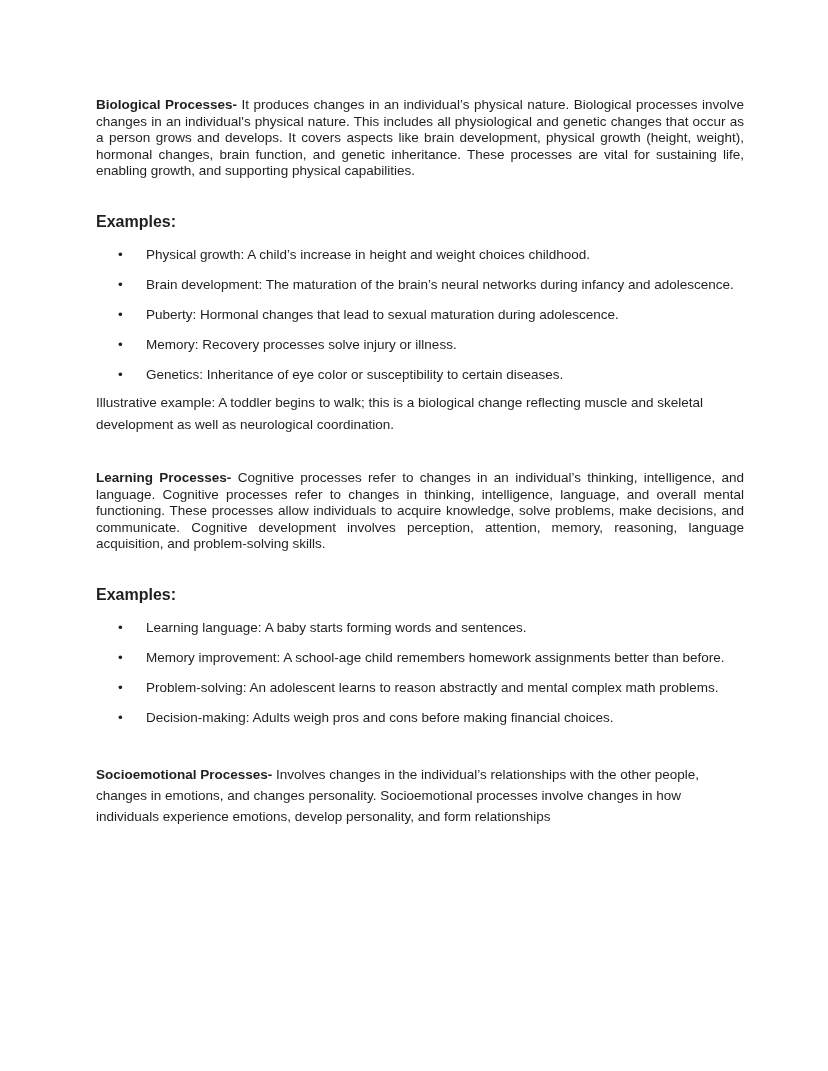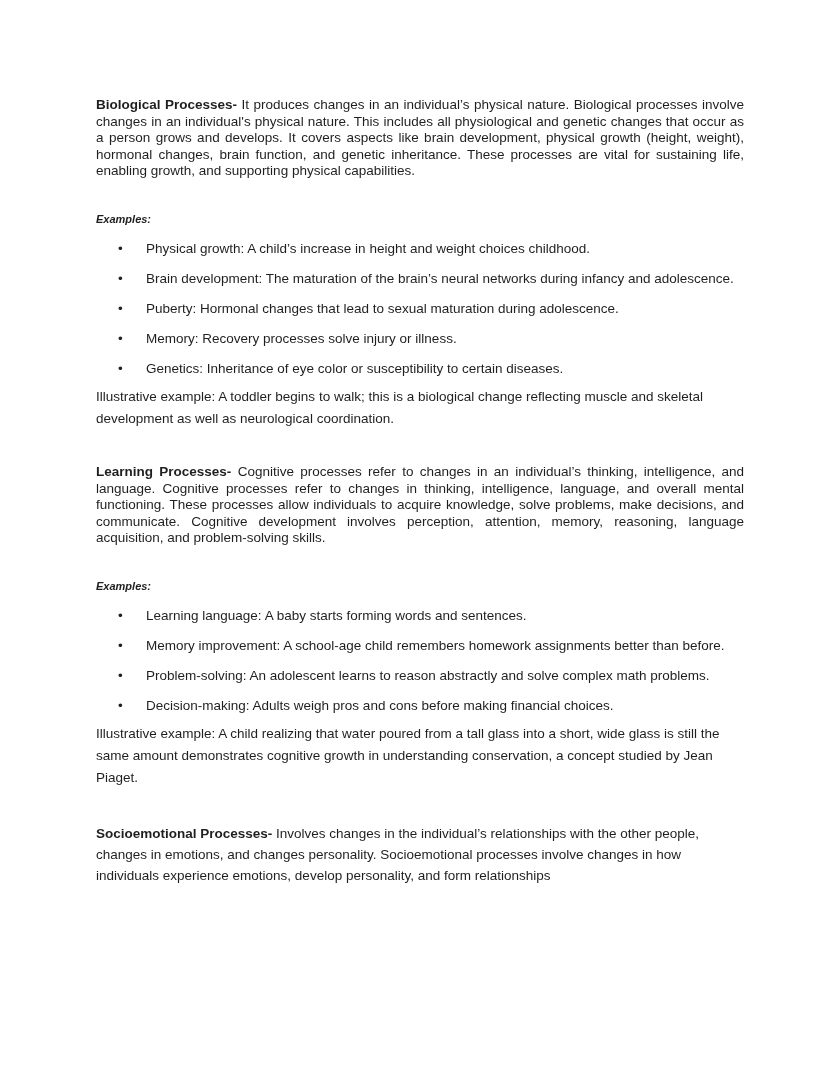--- a/index.html
+++ b/index.html
@@ -33,24 +33,23 @@
     text-align: justify;
   }
   .intro.loose {
     line-height: 21px;
     margin-bottom: 8px;
   }
   .intro b {
     font-weight: bold;
   }
   .examples-label {
-    font-size: 11px;
+    font-size: 16px;
     font-weight: bold;
     margin: 0 0 11px 0;
-    font-style: italic;
   }
   ul.examples {
     list-style: none;
     margin: 0;
     padding: 0;
   }
   ul.examples li {
     position: relative;
     font-size: 13.5px;
     line-height: 25px;
@@ -125,29 +124,28 @@
         <span>A baby starts forming words and sentences.</span>
       </li>
       <li>
         <span class="bullet">•</span>
         <b class="term">Memory improvement:</b>
         <span>A school-age child remembers homework assignments better than before.</span>
       </li>
       <li>
         <span class="bullet">•</span>
         <b class="term">Problem-solving:</b>
-        <span>An adolescent learns to reason abstractly and solve complex math problems.</span>
+        <span>An adolescent learns to reason abstractly and mental complex math problems.</span>
       </li>
       <li>
         <span class="bullet">•</span>
         <b class="term">Decision-making:</b>
         <span>Adults weigh pros and cons before making financial choices.</span>
       </li>
     </ul>
-    <p class="illustrative">Illustrative example: A child realizing that water poured from a tall glass into a short, wide glass is still the same amount demonstrates cognitive growth in understanding conservation, a concept studied by Jean Piaget.</p>
   </div>
 
   <div class="section">
     <p class="intro loose">
       <b>Socioemotional Processes-</b>
       <span>Involves changes in the individual’s relationships with the other people, changes in emotions, and changes personality. Socioemotional processes involve changes in how individuals experience emotions, develop personality, and form relationships</span>
     </p>
   </div>
 
 </div>

